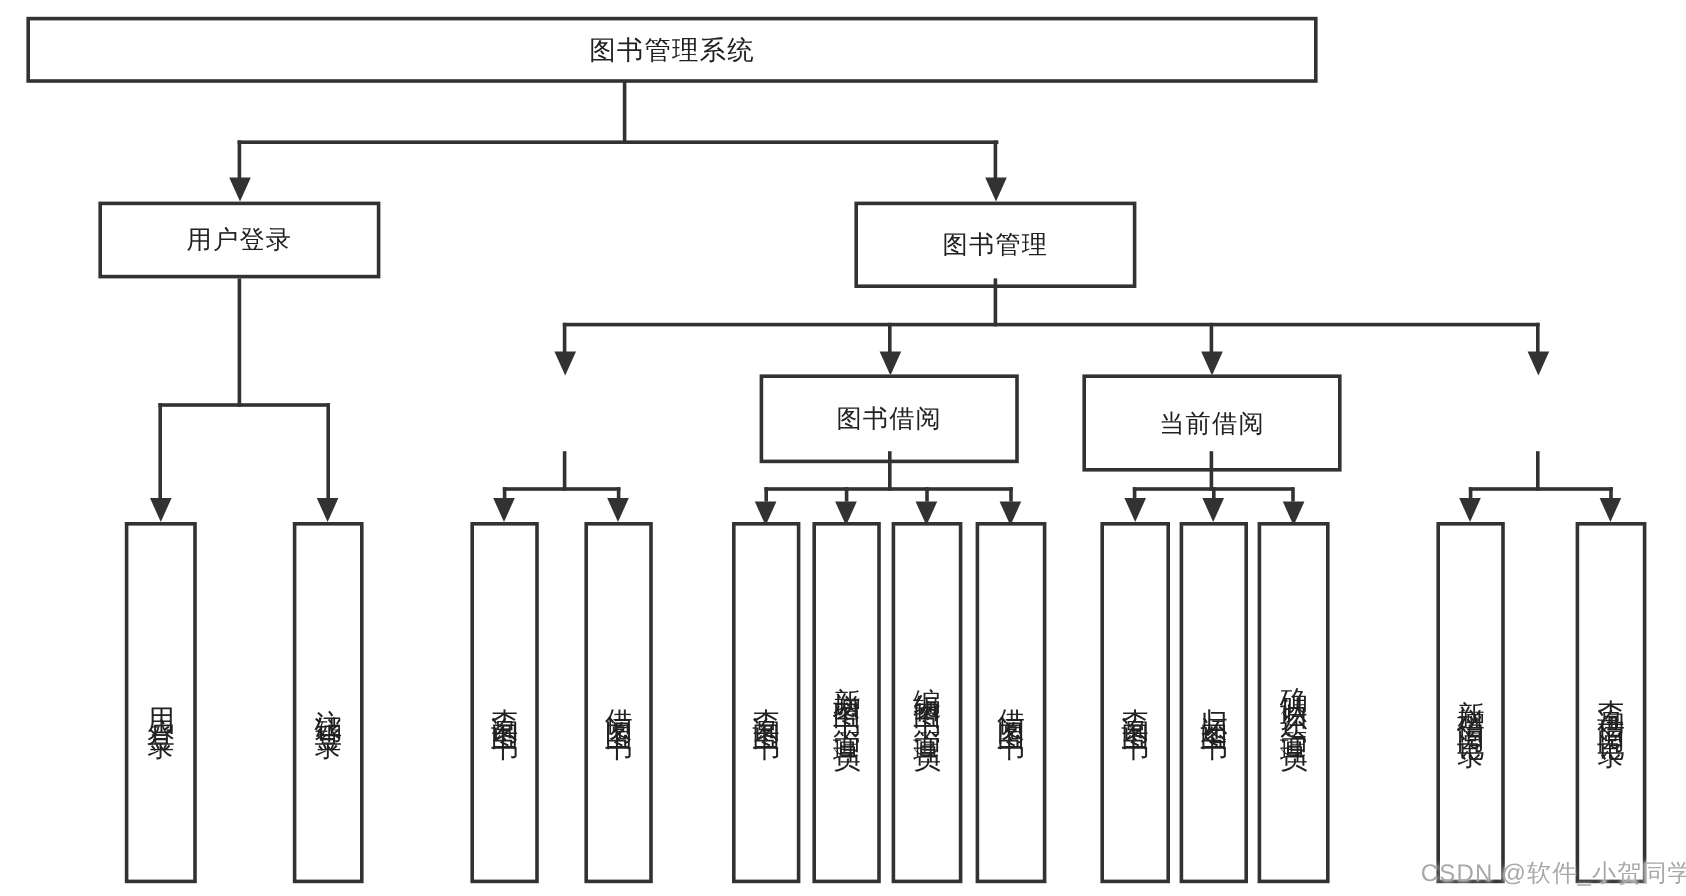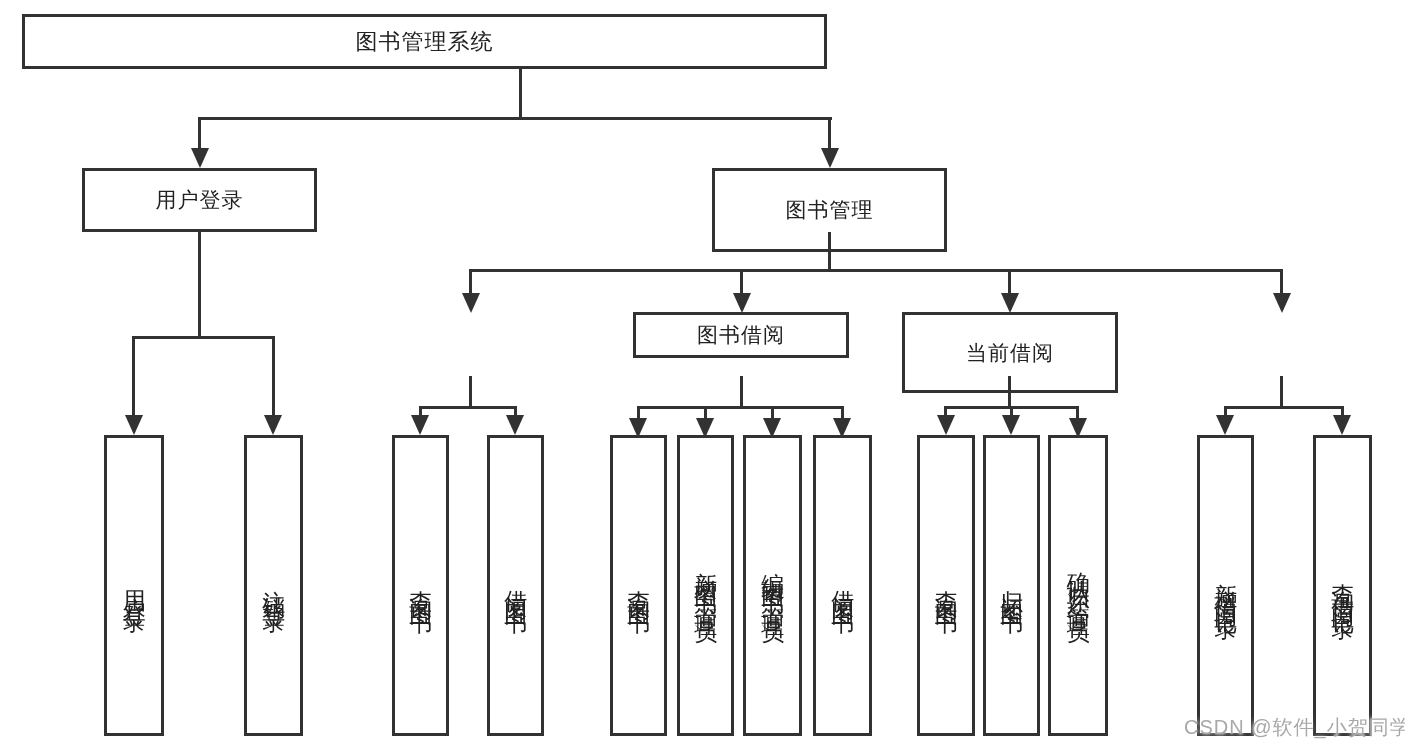--- a/index.html
+++ b/index.html
@@ -61,35 +61,35 @@
     white-space: nowrap;
     text-shadow: 0 0 3px #ffffff, 0 0 6px #ffffff;
     z-index: 5;
   }
 </style>
 </head>
 <body>
 
 <div class="canvas">
 
-  <div class="hbox root-box" style="left:22px; top:14px; width:805px; height:55px;">
+  <div class="hbox root-box" style="left:22px; top:14px; width:1076px; height:55px;">
     <span>图书管理系统</span>
   </div>
 
   <div class="v" style="left:519px; top:68px; height:52px;"></div>
   <div class="h" style="left:198px; top:117px; width:634px;"></div>
   <div class="v" style="left:198px; top:117px; height:34px;"></div>
   <div class="v" style="left:828px; top:117px; height:34px;"></div>
   <div class="ar" style="left:191px; top:148px;"></div>
   <div class="ar" style="left:821px; top:148px;"></div>
 
   <div class="hbox" style="left:82px; top:168px; width:235px; height:64px;">
     <span>用户登录</span>
   </div>
-  <div class="hbox" style="left:712px; top:168px; width:235px; height:84px;">
+  <div class="hbox" style="left:712px; top:168px; width:235px; height:72px;">
     <span>图书管理</span>
   </div>
 
   <div class="v" style="left:198px; top:232px; height:107px;"></div>
   <div class="h" style="left:132px; top:336px; width:143px;"></div>
   <div class="v" style="left:132px; top:336px; height:82px;"></div>
   <div class="v" style="left:272px; top:336px; height:82px;"></div>
   <div class="ar" style="left:125px; top:415px;"></div>
   <div class="ar" style="left:264px; top:415px;"></div>
 
@@ -97,21 +97,21 @@
   <div class="h" style="left:469px; top:269px; width:814px;"></div>
   <div class="v" style="left:469px; top:269px; height:27px;"></div>
   <div class="v" style="left:740px; top:269px; height:27px;"></div>
   <div class="v" style="left:1008px; top:269px; height:27px;"></div>
   <div class="v" style="left:1280px; top:269px; height:27px;"></div>
   <div class="ar" style="left:462px; top:293px;"></div>
   <div class="ar" style="left:733px; top:293px;"></div>
   <div class="ar" style="left:1001px; top:293px;"></div>
   <div class="ar" style="left:1273px; top:293px;"></div>
 
-  <div class="hbox" style="left:633px; top:312px; width:216px; height:46px;">
+  <div class="hbox" style="left:633px; top:312px; width:216px; height:74px;">
     <span>图书借阅</span>
   </div>
   <div class="hbox" style="left:902px; top:312px; width:216px; height:81px;">
     <span>当前借阅</span>
   </div>
 
   <div class="v" style="left:469px; top:376px; height:33px;"></div>
   <div class="h" style="left:419px; top:406px; width:98px;"></div>
   <div class="v" style="left:419px; top:406px; height:12px;"></div>
   <div class="v" style="left:514px; top:406px; height:12px;"></div>

